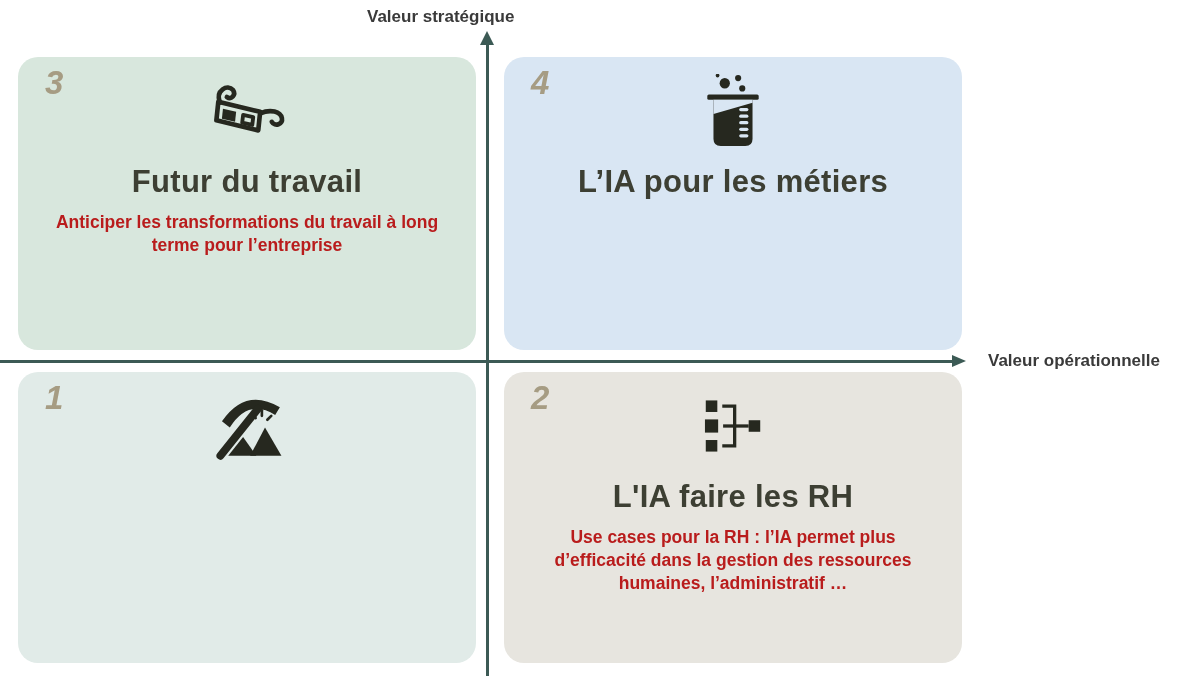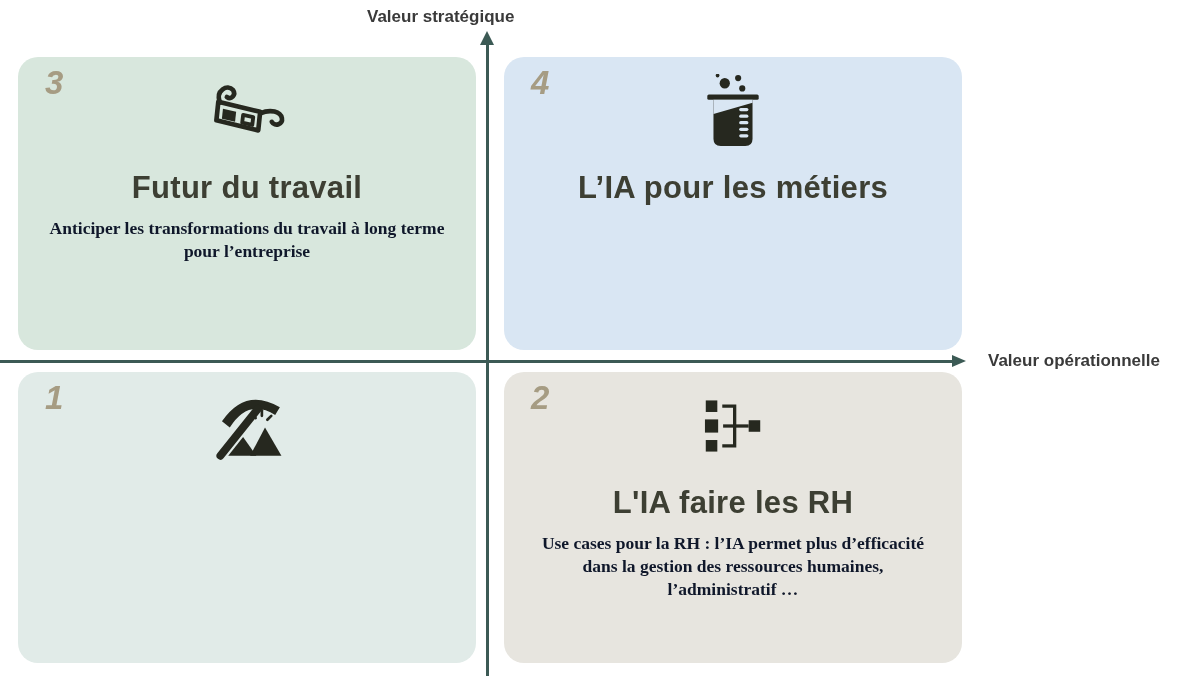--- a/index.html
+++ b/index.html
@@ -35,24 +35,24 @@
   .card.q1{left:18px;top:372px;width:458px;height:291px;}
   .card.q2{left:504px;top:372px;width:458px;height:291px;}
   .qnum{
     position:absolute;left:27px;top:9px;font-size:33px;font-weight:bold;
     font-style:italic;line-height:1;
   }
   .icon-wrap{
     height:74px;margin-top:17px;display:flex;align-items:center;justify-content:center;
   }
   .card h2{
-    margin:22px 0 0;font-size:31px;font-weight:bold;color:#3d3f33;letter-spacing:0.3px;
+    margin:16px 0 0;font-size:31px;font-weight:bold;color:#3d3f33;letter-spacing:0.3px;
   }
   .card p{
-    margin:11px auto 0;font-size:17.5px;font-weight:bold;color:#0f172a;line-height:1.32;font-family:Liberation Serif, serif;
+    margin:11px auto 0;font-size:17.5px;font-weight:bold;color:#b91c1c;line-height:1.32;
   }
   .card.q3 p{max-width:406px;}
   .card.q4 p{max-width:398px;}
   .card.q1 p{max-width:398px;}
   .card.q2 p{max-width:402px;}
 </style>
 </head>
 <body>
 
 <div class="stage">

